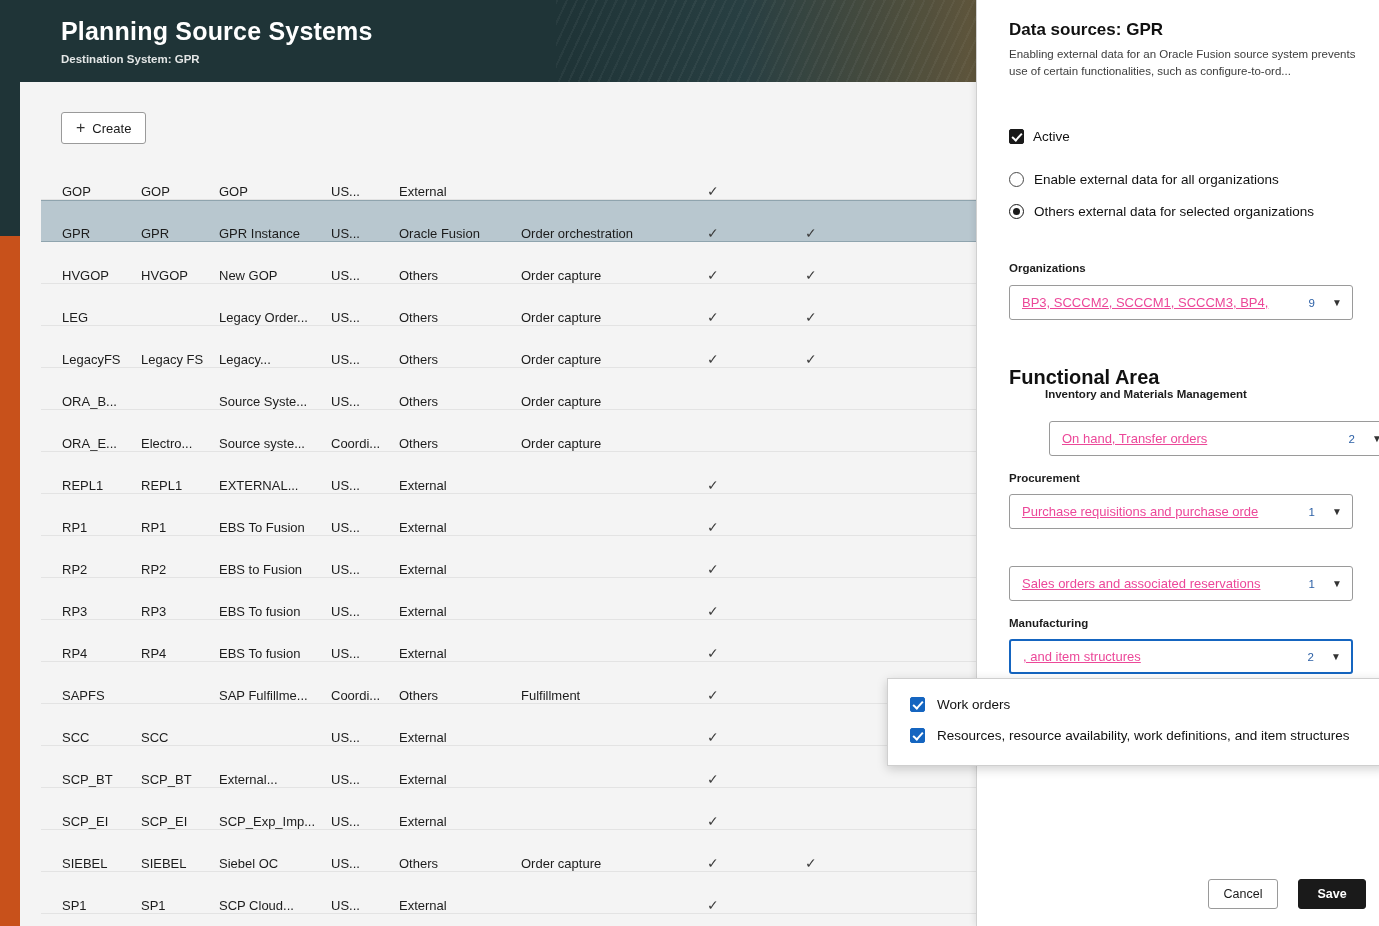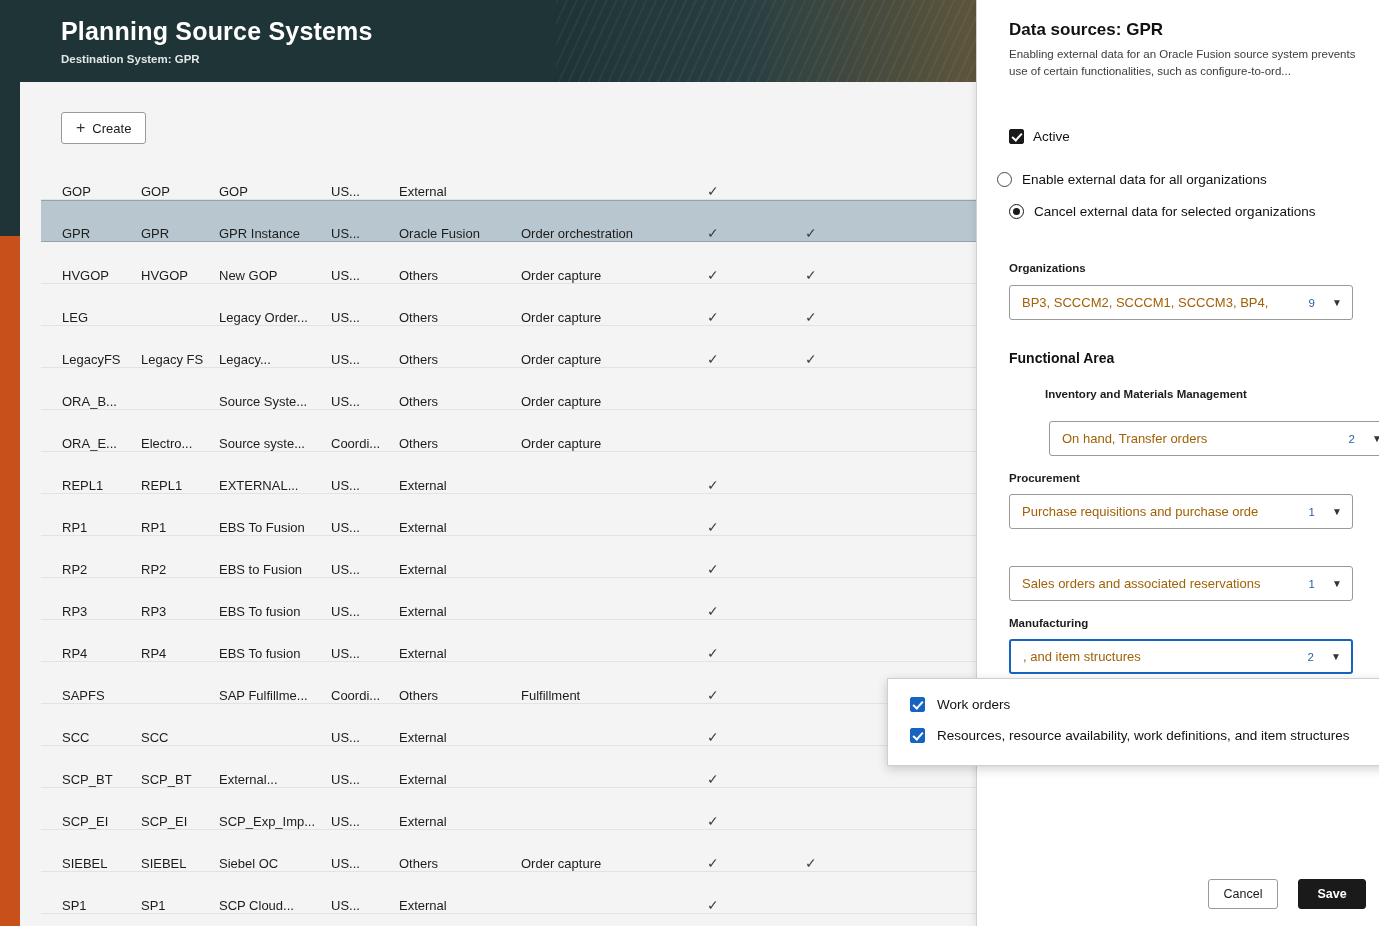--- a/index.html
+++ b/index.html
@@ -235,46 +235,48 @@
   .field-label {
     position: absolute;
     left: 32px;
     font-size: 11.5px;
     font-weight: bold;
     color: #1c1c1c;
   }
   .section-head {
     position: absolute;
     left: 32px;
-    font-size: 14px;
+    font-size: 20px;
     font-weight: bold;
     color: #111;
+    margin-top: 16px;
   }
   .select {
     position: absolute;
     left: 32px;
     width: 344px;
     height: 35px;
     border: 1px solid #9a9a9a;
     border-radius: 3px;
     background: #fff;
     display: flex;
     align-items: center;
     cursor: pointer;
   }
   .select.focused {
     border: 2px solid #1565c0;
   }
   .select .sel-text {
     flex: 1;
     padding-left: 12px;
     font-size: 13px;
-    color: #a16207;
+    color: #ec4899;
     white-space: nowrap;
     overflow: hidden;
+    text-decoration: underline;
   }
   .select .badge {
     font-size: 11.5px;
     color: #2b5fa5;
     padding: 0 7px;
   }
   .select .caret {
     width: 30px;
     text-align: center;
     font-size: 10px;
@@ -553,28 +555,28 @@
   <div class="panel">
 
     <div class="panel-title">Data sources: GPR</div>
     <div class="panel-desc">Enabling external data for an Oracle Fusion source system prevents use of certain functionalities, such as configure-to-ord...</div>
 
     <div class="row-check" style="left:32px; top:129px;">
       <span class="cb on"></span>
       <span>Active</span>
     </div>
 
-    <div class="radio-row" style="left:20px; top:172px;">
+    <div class="radio-row" style="left:32px; top:172px;">
       <span class="rb"></span>
       <span>Enable external data for all organizations</span>
     </div>
 
     <div class="radio-row" style="left:32px; top:204px;">
       <span class="rb on"></span>
-      <span>Cancel external data for selected organizations</span>
+      <span>Others external data for selected organizations</span>
     </div>
 
     <div class="field-label" style="top:262px;">Organizations</div>
     <div class="select" style="top:285px;">
       <span class="sel-text">BP3, SCCCM2, SCCCM1, SCCCM3, BP4,</span>
       <span class="badge">9</span>
       <span class="caret">▼</span>
     </div>
 
     <div class="section-head" style="top:350px;">Functional Area</div>

